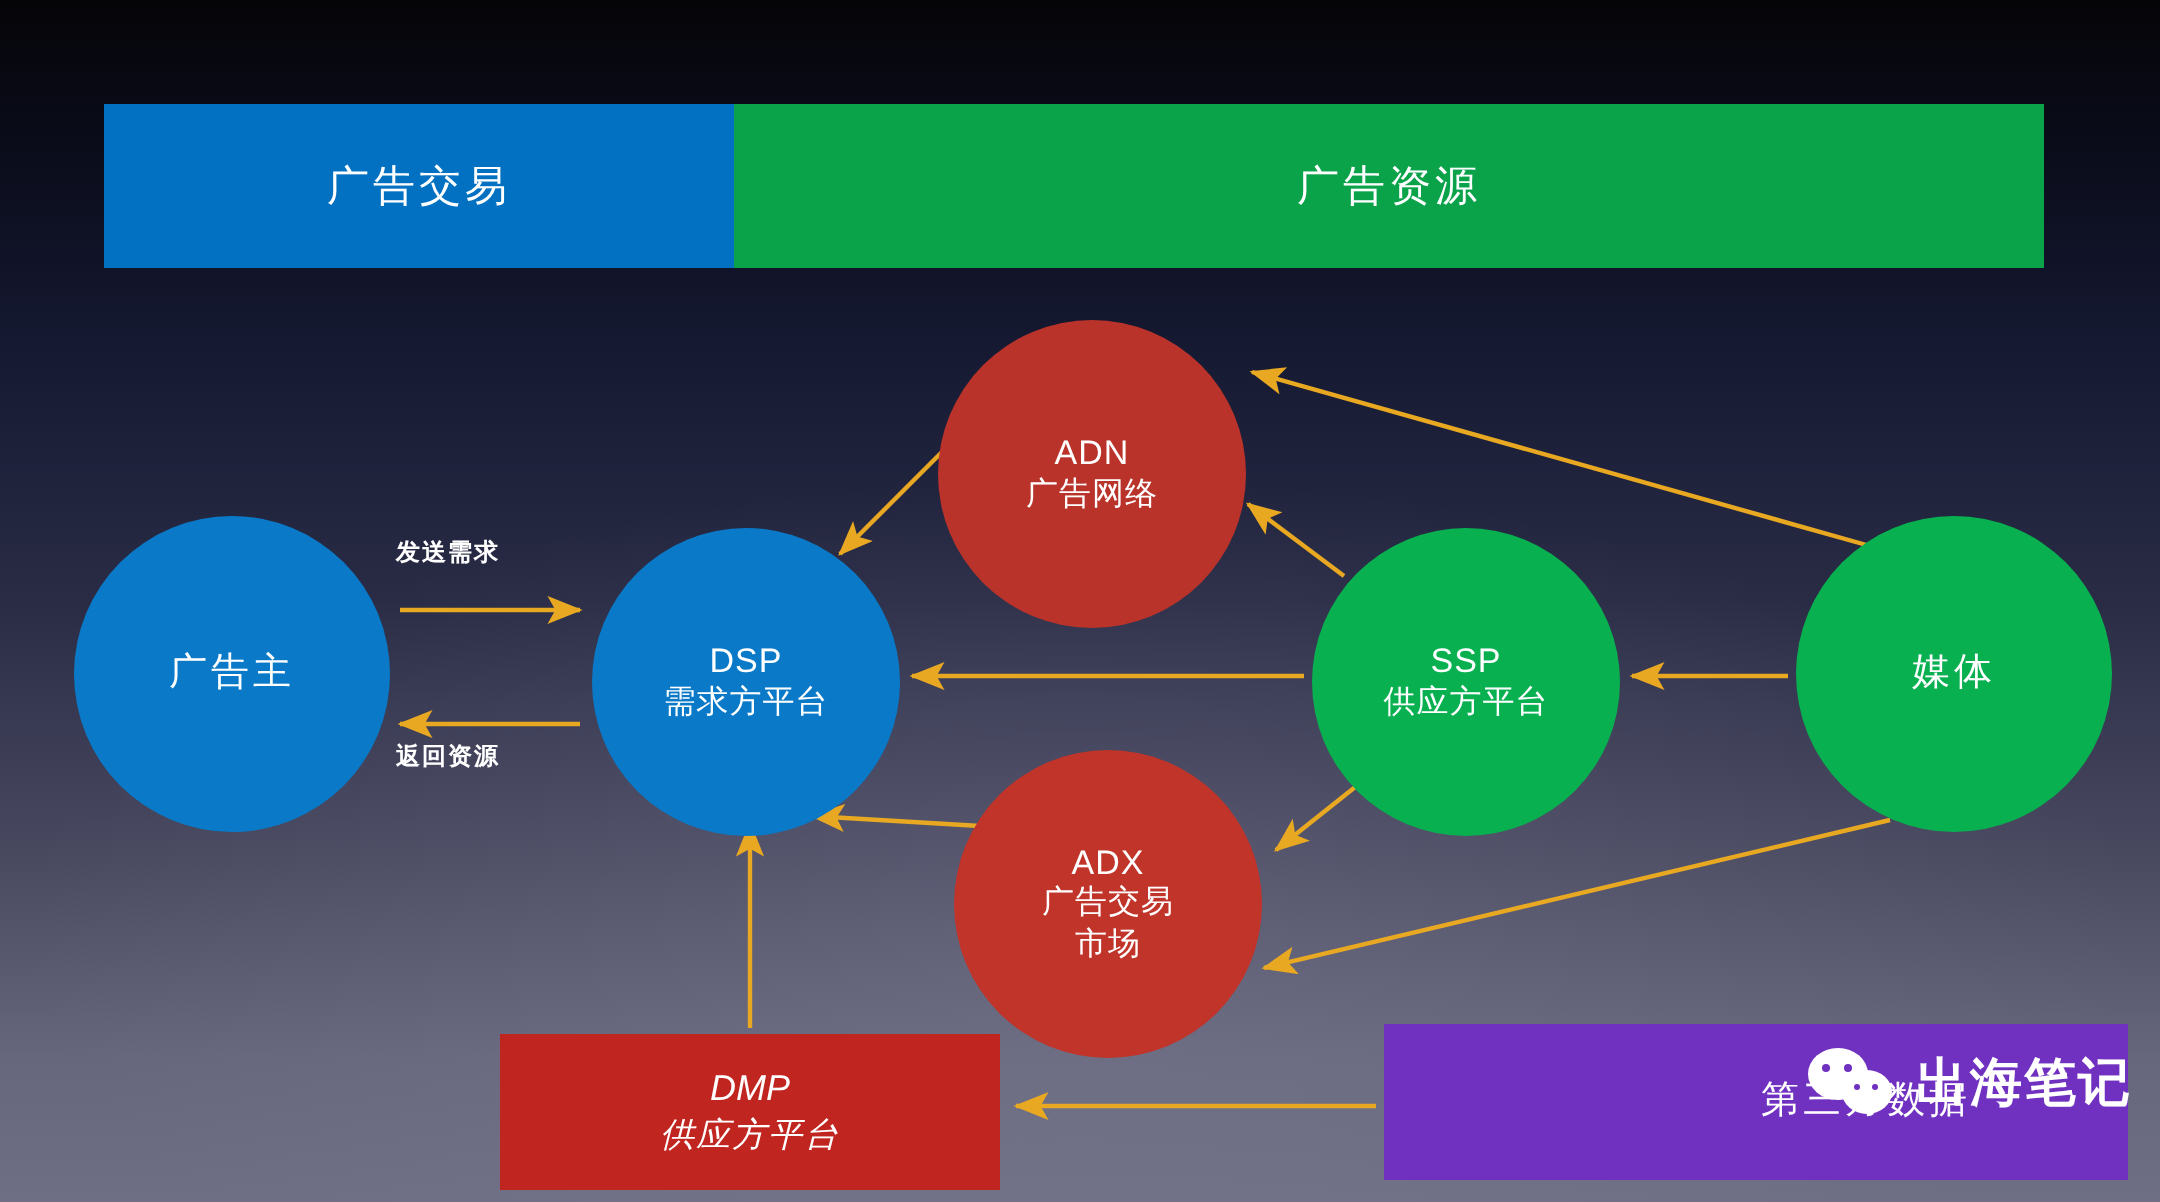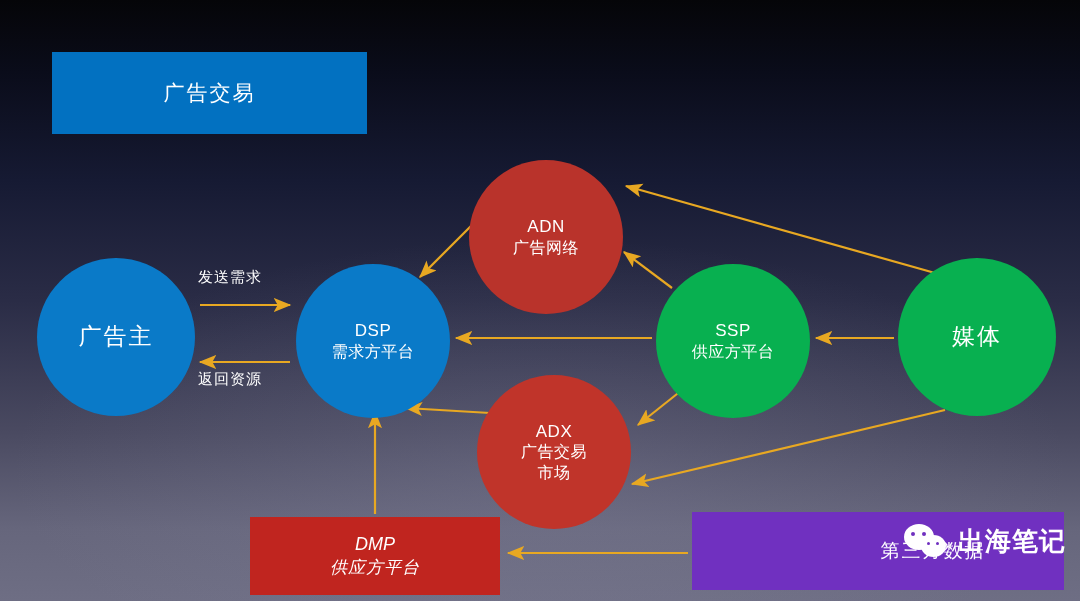--- a/index.html
+++ b/index.html
@@ -51,21 +51,21 @@
     display: flex;
     flex-direction: column;
     align-items: center;
     justify-content: center;
     color: #ffffff;
     text-align: center;
     line-height: 1.28;
   }
   .circle .en { font-size: 17px; letter-spacing: 0.5px; }
   .circle .cn { font-size: 16px; letter-spacing: 0.5px; }
-  .circle .solo { font-size: 23px; letter-spacing: 2px; }
+  .circle .solo { font-size: 19px; letter-spacing: 2px; }
 
   .box {
     position: absolute;
     display: flex;
     flex-direction: column;
     align-items: center;
     justify-content: center;
     color: #ffffff;
     text-align: center;
     line-height: 1.3;
@@ -103,23 +103,24 @@
   svg#arrows {
     position: absolute; inset: 0;
     width: 1080px; height: 601px;
     pointer-events: none;
   }
 
   
   .edge-label {
     position: absolute;
     color: #ffffff;
-    font-size: 15px;
+    font-size: 12px;
     letter-spacing: 1px;
     white-space: nowrap;
+    font-weight: bold;
   }
   #label-send   { left: 198px; top: 268px; }
   #label-return { left: 198px; top: 370px; }
 
   
   #watermark {
     position: absolute;
     right: 14px;
     top: 524px;
     display: flex;
@@ -148,20 +149,23 @@
 </head>
 <body>
 
 <div id="stage">
 
   <div id="vignette"></div>
 
   <div class="headerbar" id="bar-demand">
     <span>广告交易</span>
   </div>
+  <div class="headerbar" id="bar-supply">
+    <span>广告资源</span>
+  </div>
 
   <svg id="arrows" viewBox="0 0 1080 601" xmlns="http://www.w3.org/2000/svg">
     <defs>
       <marker id="ah" markerWidth="9" markerHeight="9" refX="7.4" refY="3.2" orient="auto" markerUnits="strokeWidth">
         <path d="M0,0 L8,3.2 L0,6.4 L1.8,3.2 z" fill="#e8a822"></path>
       </marker>
     </defs>
     <g stroke="#e8a822" stroke-width="2.2" fill="none" marker-end="url(#ah)">
 
       <line x1="200" y1="305" x2="290" y2="305"></line>

